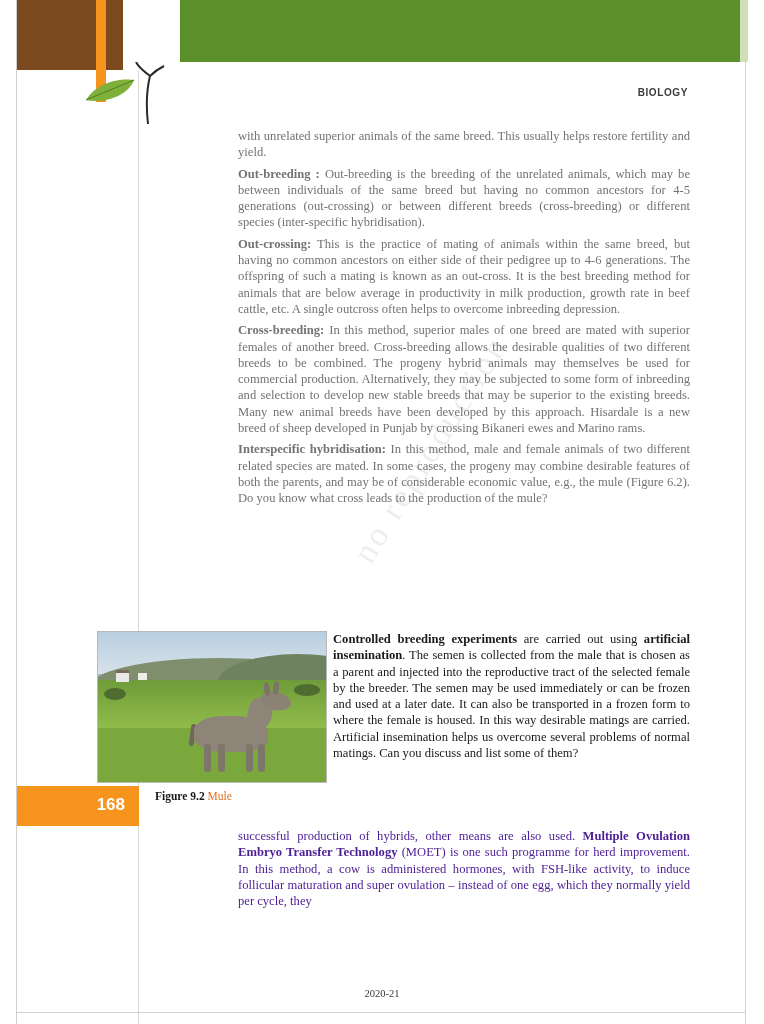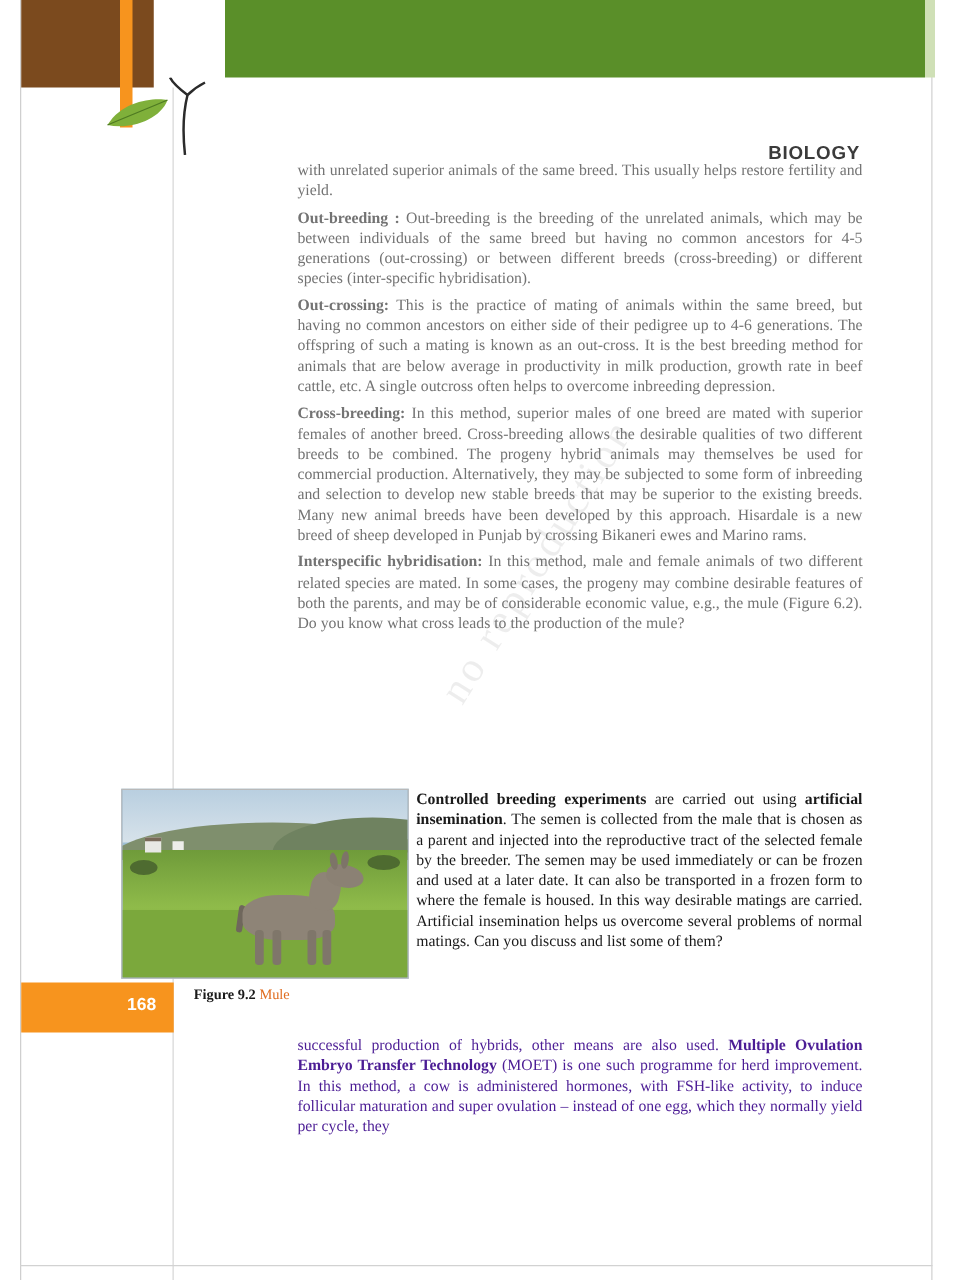--- a/index.html
+++ b/index.html
@@ -81,43 +81,43 @@
     left: 128px;
     top: 62px;
     width: 40px;
     height: 62px;
   }
 
   
   .subject-head {
     position: absolute;
     right: 76px;
-    top: 114px;
+    top: 87px;
     font-family: "Liberation Sans", sans-serif;
-    font-size: 15px;
+    font-size: 10px;
     font-weight: bold;
     letter-spacing: 0.6px;
     color: #3b3b3b;
   }
 
   
   .page-tab {
     position: absolute;
     left: 17px;
     top: 786px;
     width: 122px;
     height: 40px;
     background: #f7941e;
   }
   .page-tab span {
     position: absolute;
     right: 14px;
     top: 9px;
     font-family: "Liberation Sans", sans-serif;
-    font-size: 14px;
+    font-size: 17px;
     font-weight: bold;
     color: #ffffff;
   }
 
   
   .content {
     position: absolute;
     left: 238px;
     top: 128px;
     width: 452px;
@@ -411,15 +411,16 @@
   <div class="content-lower">
     <p>
       <span>successful production of hybrids, other means are also used. </span><span class="lead">Multiple Ovulation Embryo Transfer Technology</span><span> (MOET) is one such programme for herd improvement.  In this method, a cow is administered hormones, with FSH-like activity, to induce follicular maturation and super ovulation – instead of one egg, which they normally yield per cycle, they</span>
     </p>
   </div>
 
   <div class="page-tab">
     <span>168</span>
   </div>
 
+  <div class="footer">2020-21</div>
   <div class="bottom-rule"></div>
 
 </div>
 
 </body></html>

